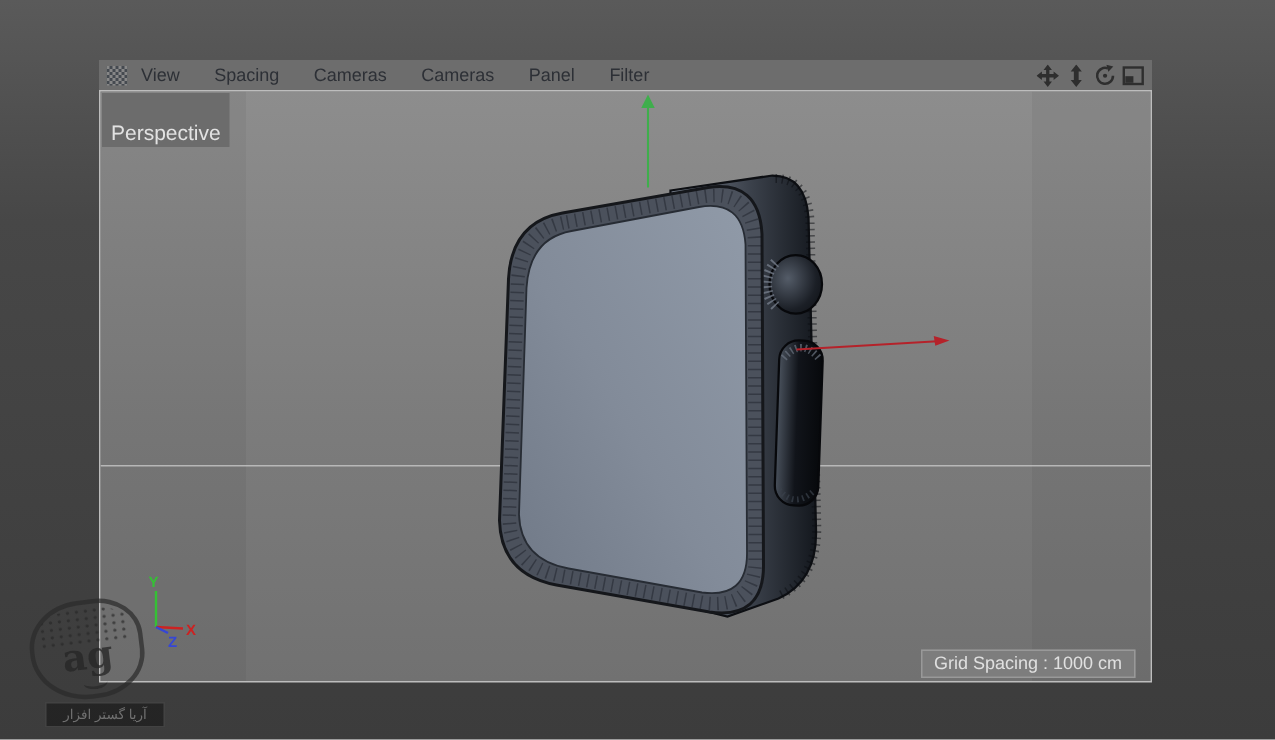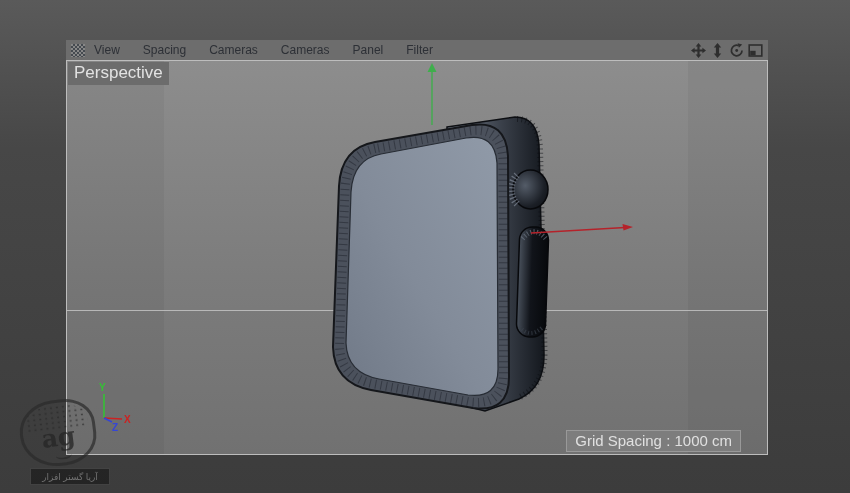--- a/index.html
+++ b/index.html
@@ -22,23 +22,23 @@
 
   
   .viewport { position:relative; height:395px; border:1px solid #bdbdbd;
     background:linear-gradient(#8d8d8d, #7c7c7c 55%, #717171); overflow:hidden; }
   .band { position:absolute; top:0; bottom:0; background:rgba(0,0,0,0.045); }
   .band-left  { left:0; width:97px; }
   .band-right { left:621px; right:0; }
   .grid-hline { position:absolute; left:0; right:0; top:249px; height:1px; background:rgba(205,205,205,0.75); }
 
   .cam-label { position:absolute; left:1px; top:1px; background:rgba(106,106,106,0.95);
-    color:#e2e2e2; font-size:17px; padding:1px 6px 2px; cursor:pointer; }
-  .grid-status { position:absolute; right:26px; bottom:2px; background:#7d7d7d;
-    border:1px solid #999999; color:#e0e0e0; font-size:15px; padding:1px 8px 2px; }
+    color:#e2e2e2; font-size:14px; padding:18px 6px 2px; cursor:pointer; }
+  .grid-status { position:absolute; right:10px; bottom:2px; background:#7d7d7d;
+    border:1px solid #999999; color:#e0e0e0; font-size:12px; padding:1px 8px 2px; }
 
   .scene-svg { position:absolute; left:0; top:0; }
 
   
   .watermark { position:absolute; left:6px; top:400px; width:116px; height:92px; z-index:6; opacity:0.88; }
   .wm-head { position:absolute; left:14px; top:0; width:76px; height:66px;
     border:3px solid rgba(42,42,42,0.8); border-radius:46% 40% 44% 50%; transform:rotate(-7deg); }
   .wm-hair { position:absolute; left:4px; top:2px; width:62px; height:26px;
     background-image:radial-gradient(rgba(40,40,40,0.75) 1px, transparent 1.4px);
     background-size:6px 5px; border-radius:50% 50% 20% 20%; }

